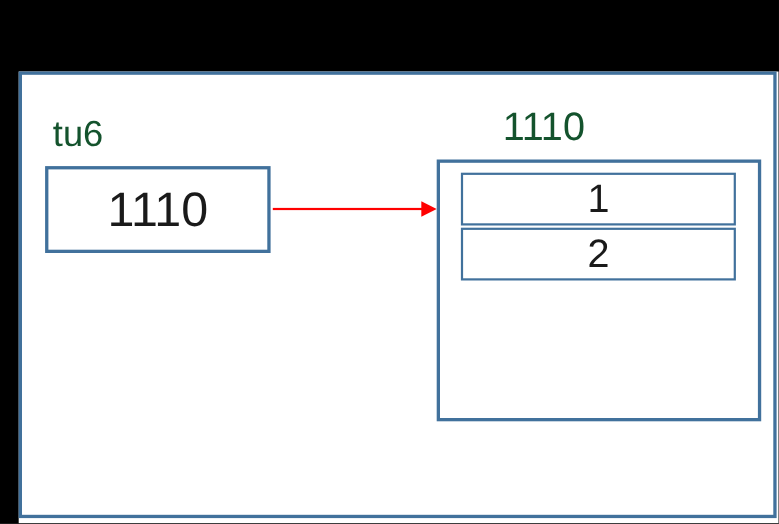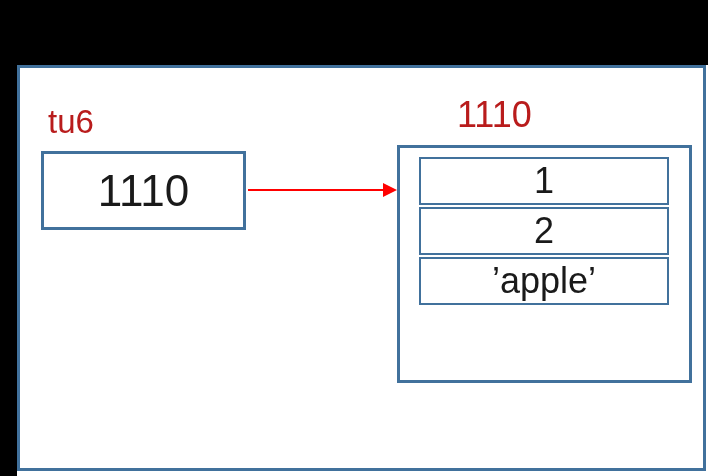--- a/index.html
+++ b/index.html
@@ -28,21 +28,21 @@
     position: absolute;
     left: 0;
     top: 0;
     width: 689px;
     height: 406px;
     border: 3px solid #41719c;
     box-sizing: border-box;
   }
   .label {
     position: absolute;
-    color: #b91c1c;
+    color: #14532d;
     line-height: 1;
     white-space: nowrap;
   }
   #tu6-label {
     left: 31px;
     top: 40px;
     font-size: 33px;
   }
   #addr-label {
     left: 440px;
@@ -138,19 +138,16 @@
     <div class="label" id="addr-label">1110</div>
 
     <div class="tuple-box">
       <div class="tuple-rows">
         <div class="tuple-row">
           <span class="value">1</span>
         </div>
         <div class="tuple-row">
           <span class="value">2</span>
         </div>
-        <div class="tuple-row">
-          <span class="value">’apple’</span>
-        </div>
       </div>
     </div>
   </div>
 </div>
 
 </body></html>

